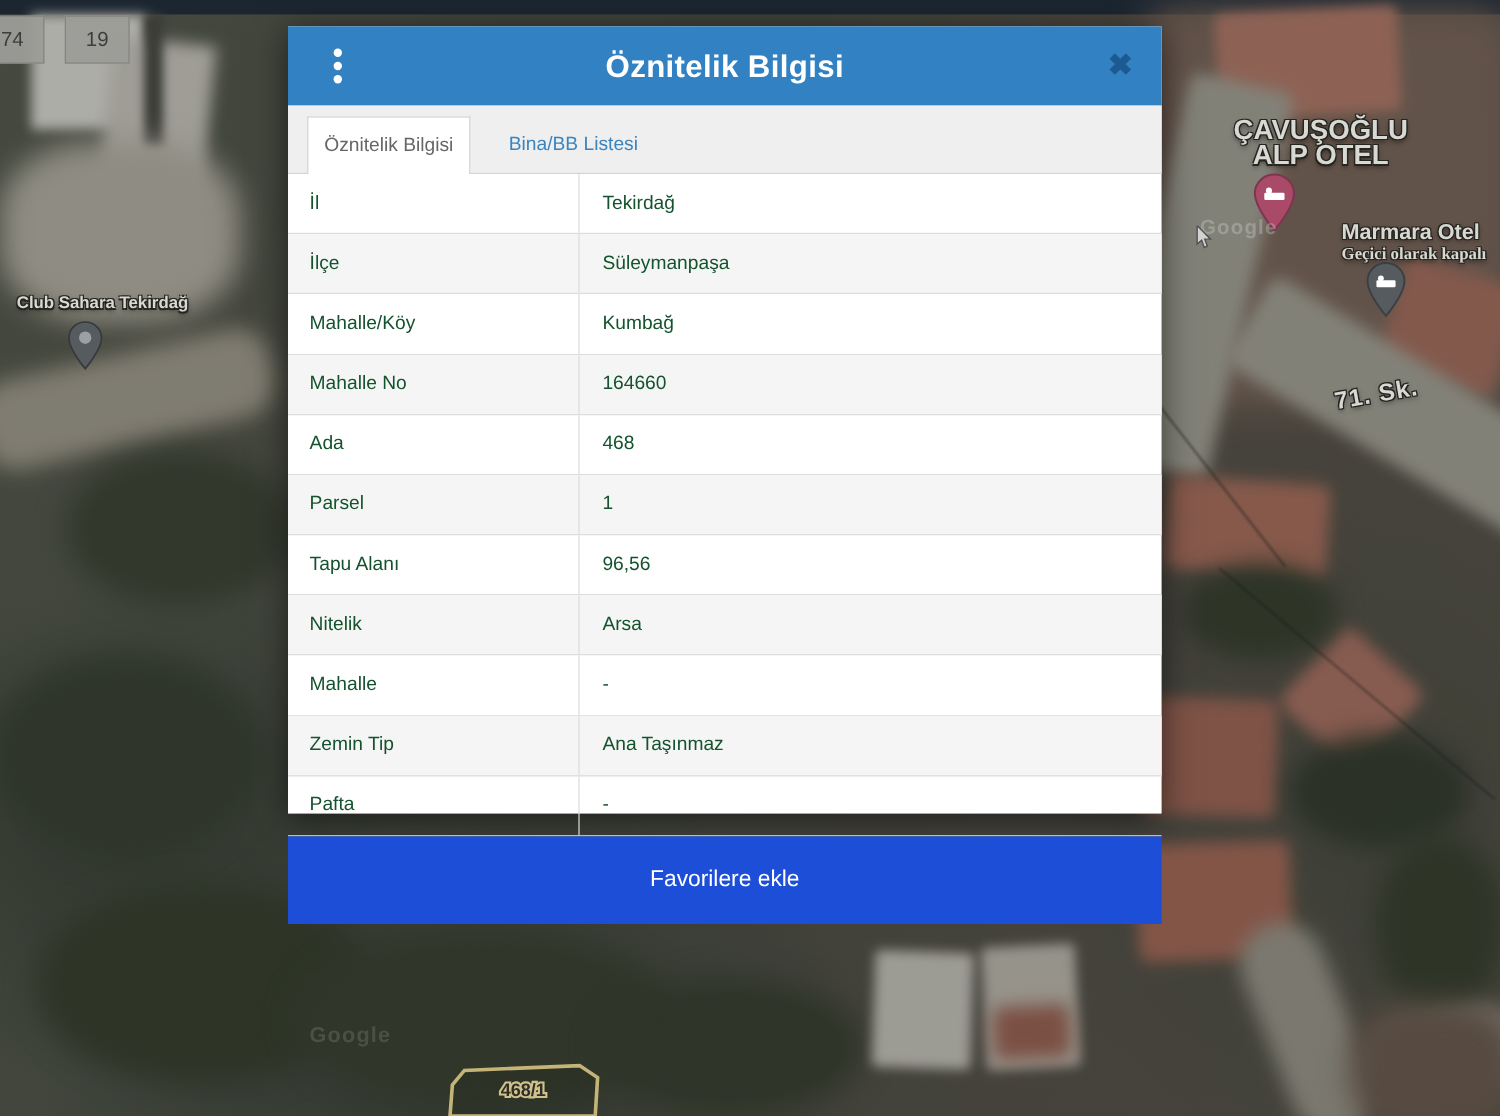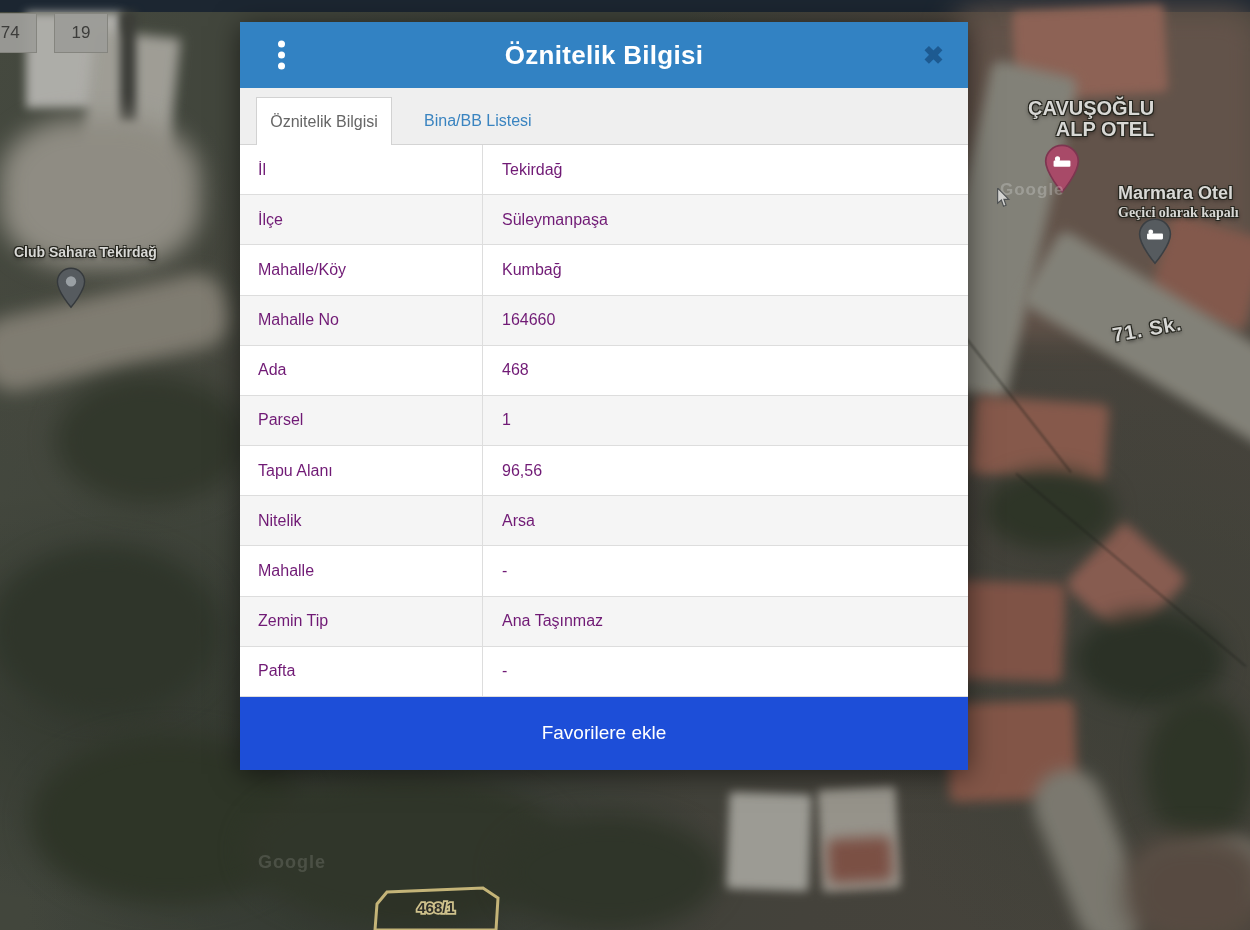--- a/index.html
+++ b/index.html
@@ -26,39 +26,39 @@
   .map-label { position:absolute; color:#d8d8d5; font-weight:bold; white-space:nowrap;
     text-shadow:-1px -1px 0 #26261f, 1px -1px 0 #26261f, -1px 1px 0 #26261f,
                  1px 1px 0 #26261f, 0 2px 4px rgba(0,0,0,.55); }
   .badge { position:absolute; top:13px; height:40px; background:rgba(156,156,152,.95);
     border:1px solid #85857f; color:#3d3d3b; font-size:17px;
     display:flex; align-items:center; justify-content:center; }
   .wm { position:absolute; font-weight:bold; letter-spacing:1px; white-space:nowrap; }
   .pin { position:absolute; }
 
   
-  .modal { position:absolute; left:240px; top:22px; width:728px; height:748px; z-index:3;
+  .modal { position:absolute; left:240px; top:22px; width:728px; height:656px; z-index:3;
     background:#fff; box-shadow:0 4px 26px rgba(0,0,0,.55); }
   .modal-header { height:66px; background:#3282c3; position:relative;
     display:flex; align-items:center; justify-content:center; }
   .modal-title { color:#fff; font-size:26px; font-weight:600; letter-spacing:.3px; }
   .dots { position:absolute; left:34px; top:50%; transform:translateY(-50%);
     display:flex; flex-direction:column; gap:4px; cursor:pointer; padding:4px; }
   .dots i { width:7px; height:7px; border-radius:50%; background:#fff; }
   .close-x { position:absolute; right:24px; top:50%; transform:translateY(-50%);
     color:#1d5a91; font-size:25px; font-weight:900; cursor:pointer; line-height:1; }
   .tabs { height:57px; background:#efefef; border-bottom:1px solid #d4d4d4; position:relative; }
   .tab-active { position:absolute; left:16px; top:9px; bottom:-1px; width:136px;
     background:#fff; border:1px solid #d2d2d2; border-bottom:none;
     display:flex; align-items:center; justify-content:center;
     color:#666; font-size:16px; cursor:pointer; }
   .tab-link { position:absolute; left:170px; top:9px; bottom:0; padding:0 14px;
     display:flex; align-items:center; color:#3a84c0; font-size:16px; cursor:pointer; }
   .grid { }
-  .row { display:flex; height:50.18px; border-bottom:1px solid #ddd; font-size:16px; color:#701a75; }
+  .row { display:flex; height:50.18px; border-bottom:1px solid #ddd; font-size:16px; color:#14532d; }
   .row:nth-child(even) { background:#f5f5f5; }
   .cell-l { width:243px; border-right:1px solid #ddd; display:flex; align-items:center;
     padding-left:18px; }
   .cell-v { flex:1; display:flex; align-items:center; padding-left:19px; }
   .fav-btn { height:73px; background:#1d4ed8; color:#fff; font-size:19px;
     display:flex; align-items:center; justify-content:center; cursor:pointer; }
 </style>
 </head>
 <body>
 
@@ -108,21 +108,21 @@
   <div class="badge" style="left:54px;width:54px;">
       <span>19</span>
     </div>
 
   <div class="map-label" style="left:14px;top:244px;font-size:14px;">Club Sahara Tekirdağ</div>
   <svg class="pin" style="left:56px;top:266px;" width="30" height="44" viewBox="0 0 32 44">
     <path d="M16 1C8 1 1.5 7.3 1.5 15.2 1.5 25.6 16 42.5 16 42.5s14.5-16.9 14.5-27.3C30.5 7.3 24 1 16 1z" fill="#565b5f" stroke="#35393c" stroke-width="1.5"></path>
     <circle cx="16" cy="15" r="5.5" fill="#9aa0a4"></circle>
   </svg>
 
-  <div class="map-label" style="left:1028px;top:98px;font-size:20px;line-height:21px;text-align:right;">
+  <div class="map-label" style="left:1028px;top:98px;font-size:23px;line-height:21px;text-align:center;">
     <div>ÇAVUŞOĞLU</div>
     <div>ALP OTEL</div>
   </div>
   <svg class="pin" style="left:1044px;top:144px;" width="36" height="50" viewBox="0 0 32 44">
     <path d="M16 1C8 1 1.5 7.3 1.5 15.2 1.5 25.6 16 42.5 16 42.5s14.5-16.9 14.5-27.3C30.5 7.3 24 1 16 1z" fill="#a84a68" stroke="#7d3550" stroke-width="1.5"></path>
     <g>
         <rect x="8.5" y="14.5" width="15" height="5.5" rx="1" fill="#fff"></rect>
     <circle cx="12" cy="13" r="2.3" fill="#fff"></circle>
       </g>
   </svg>

